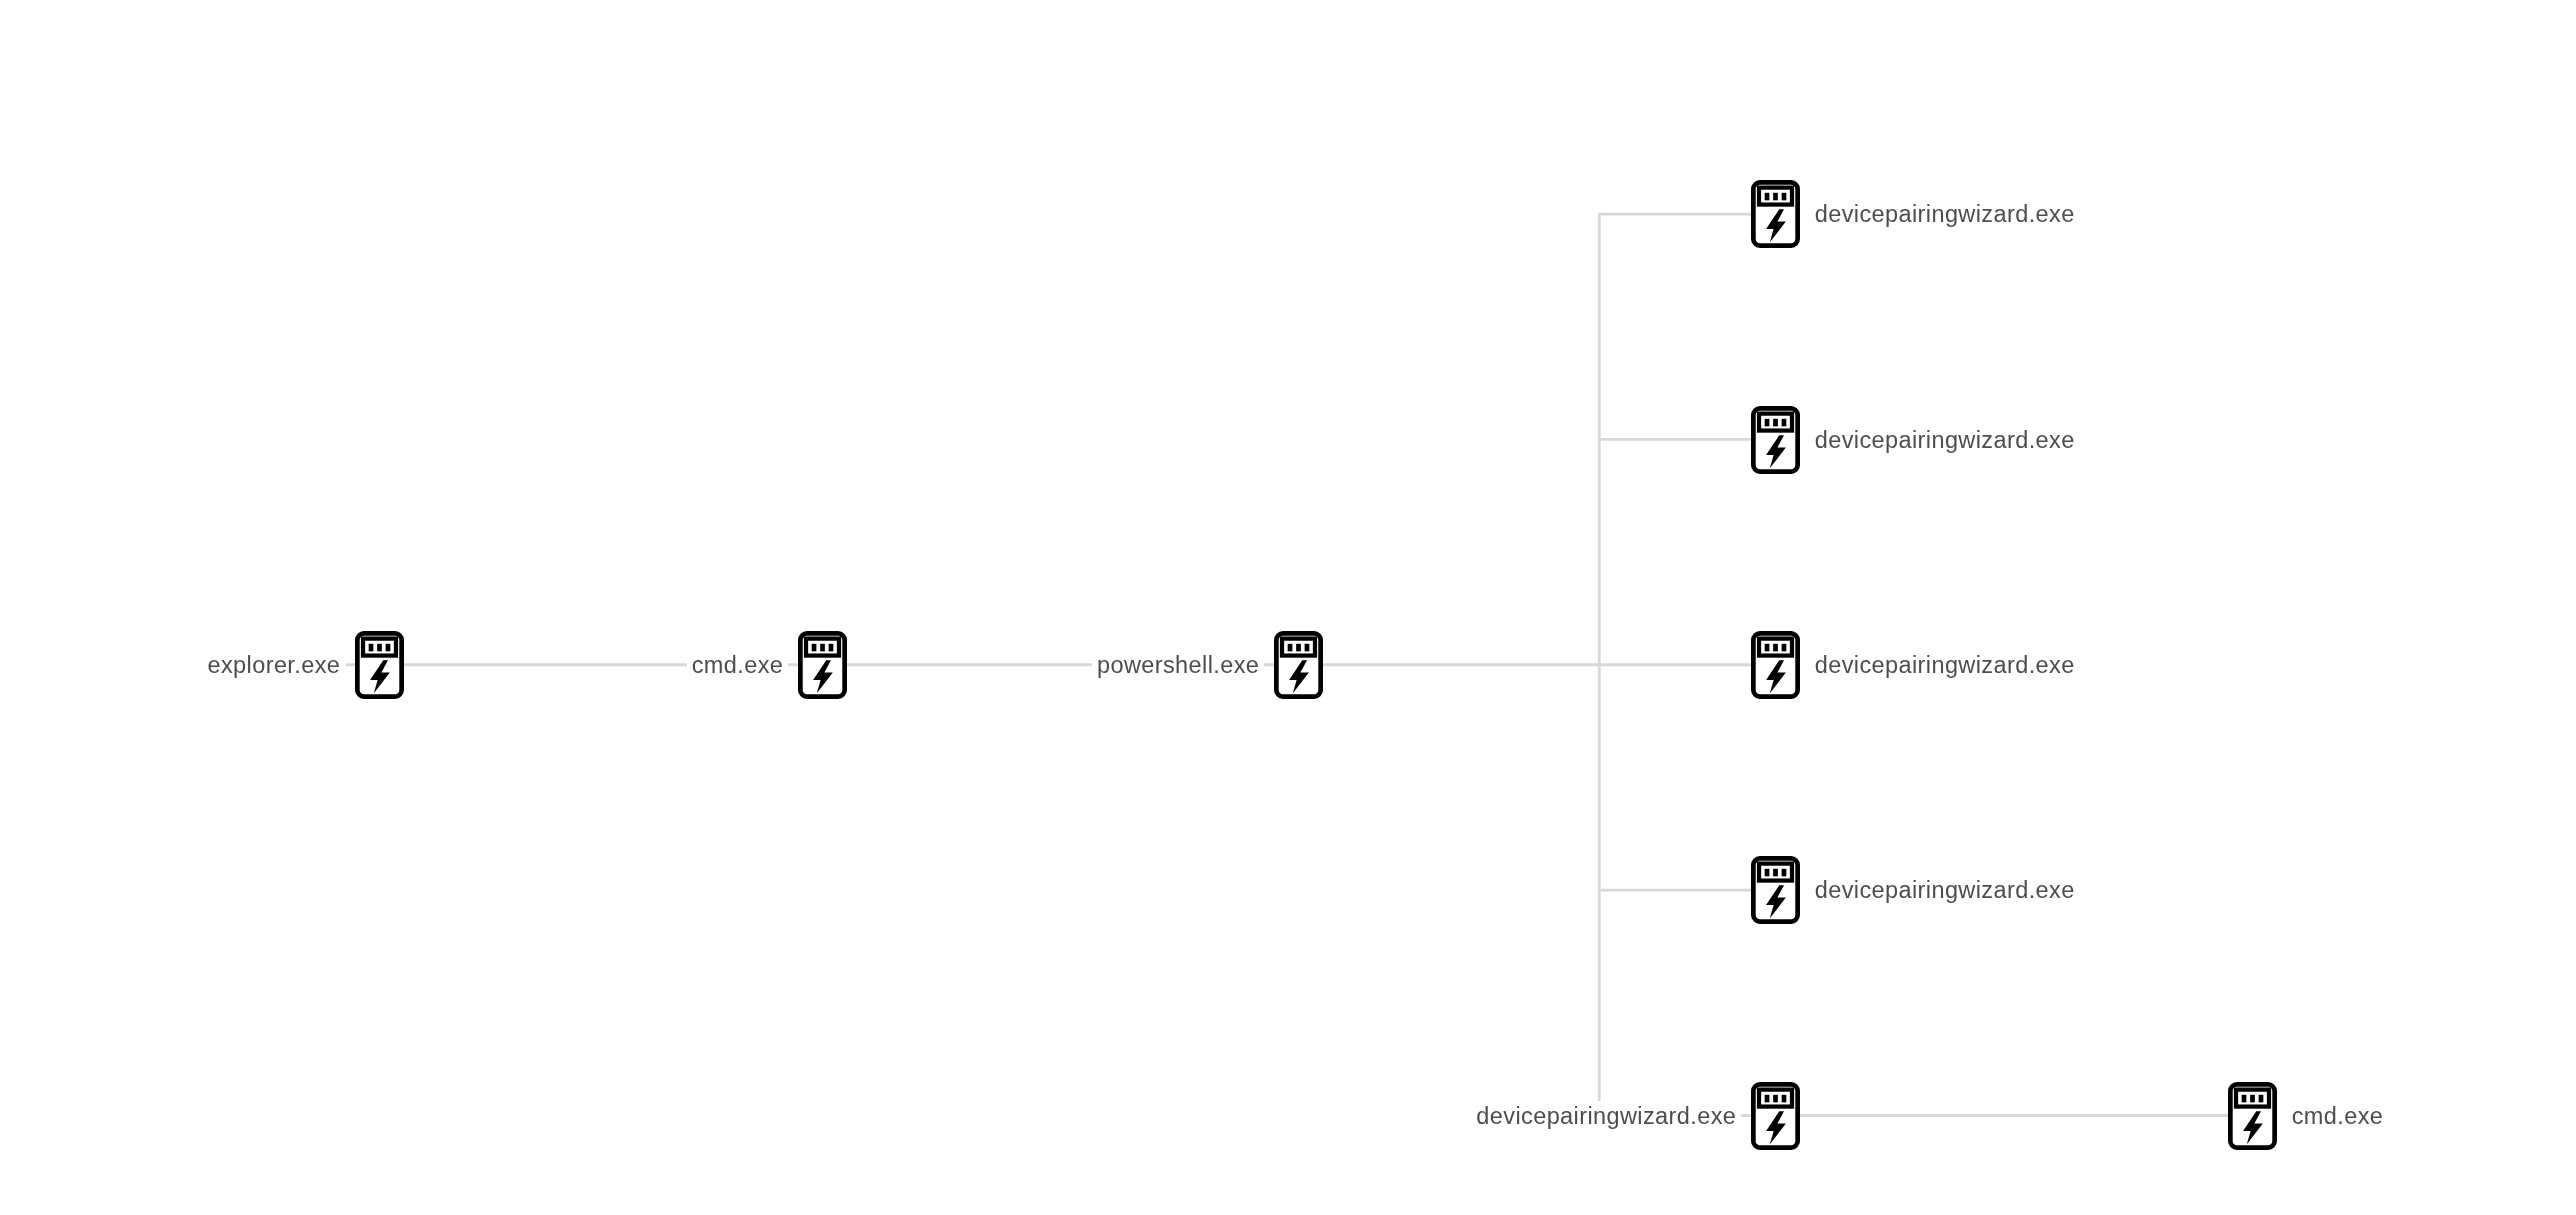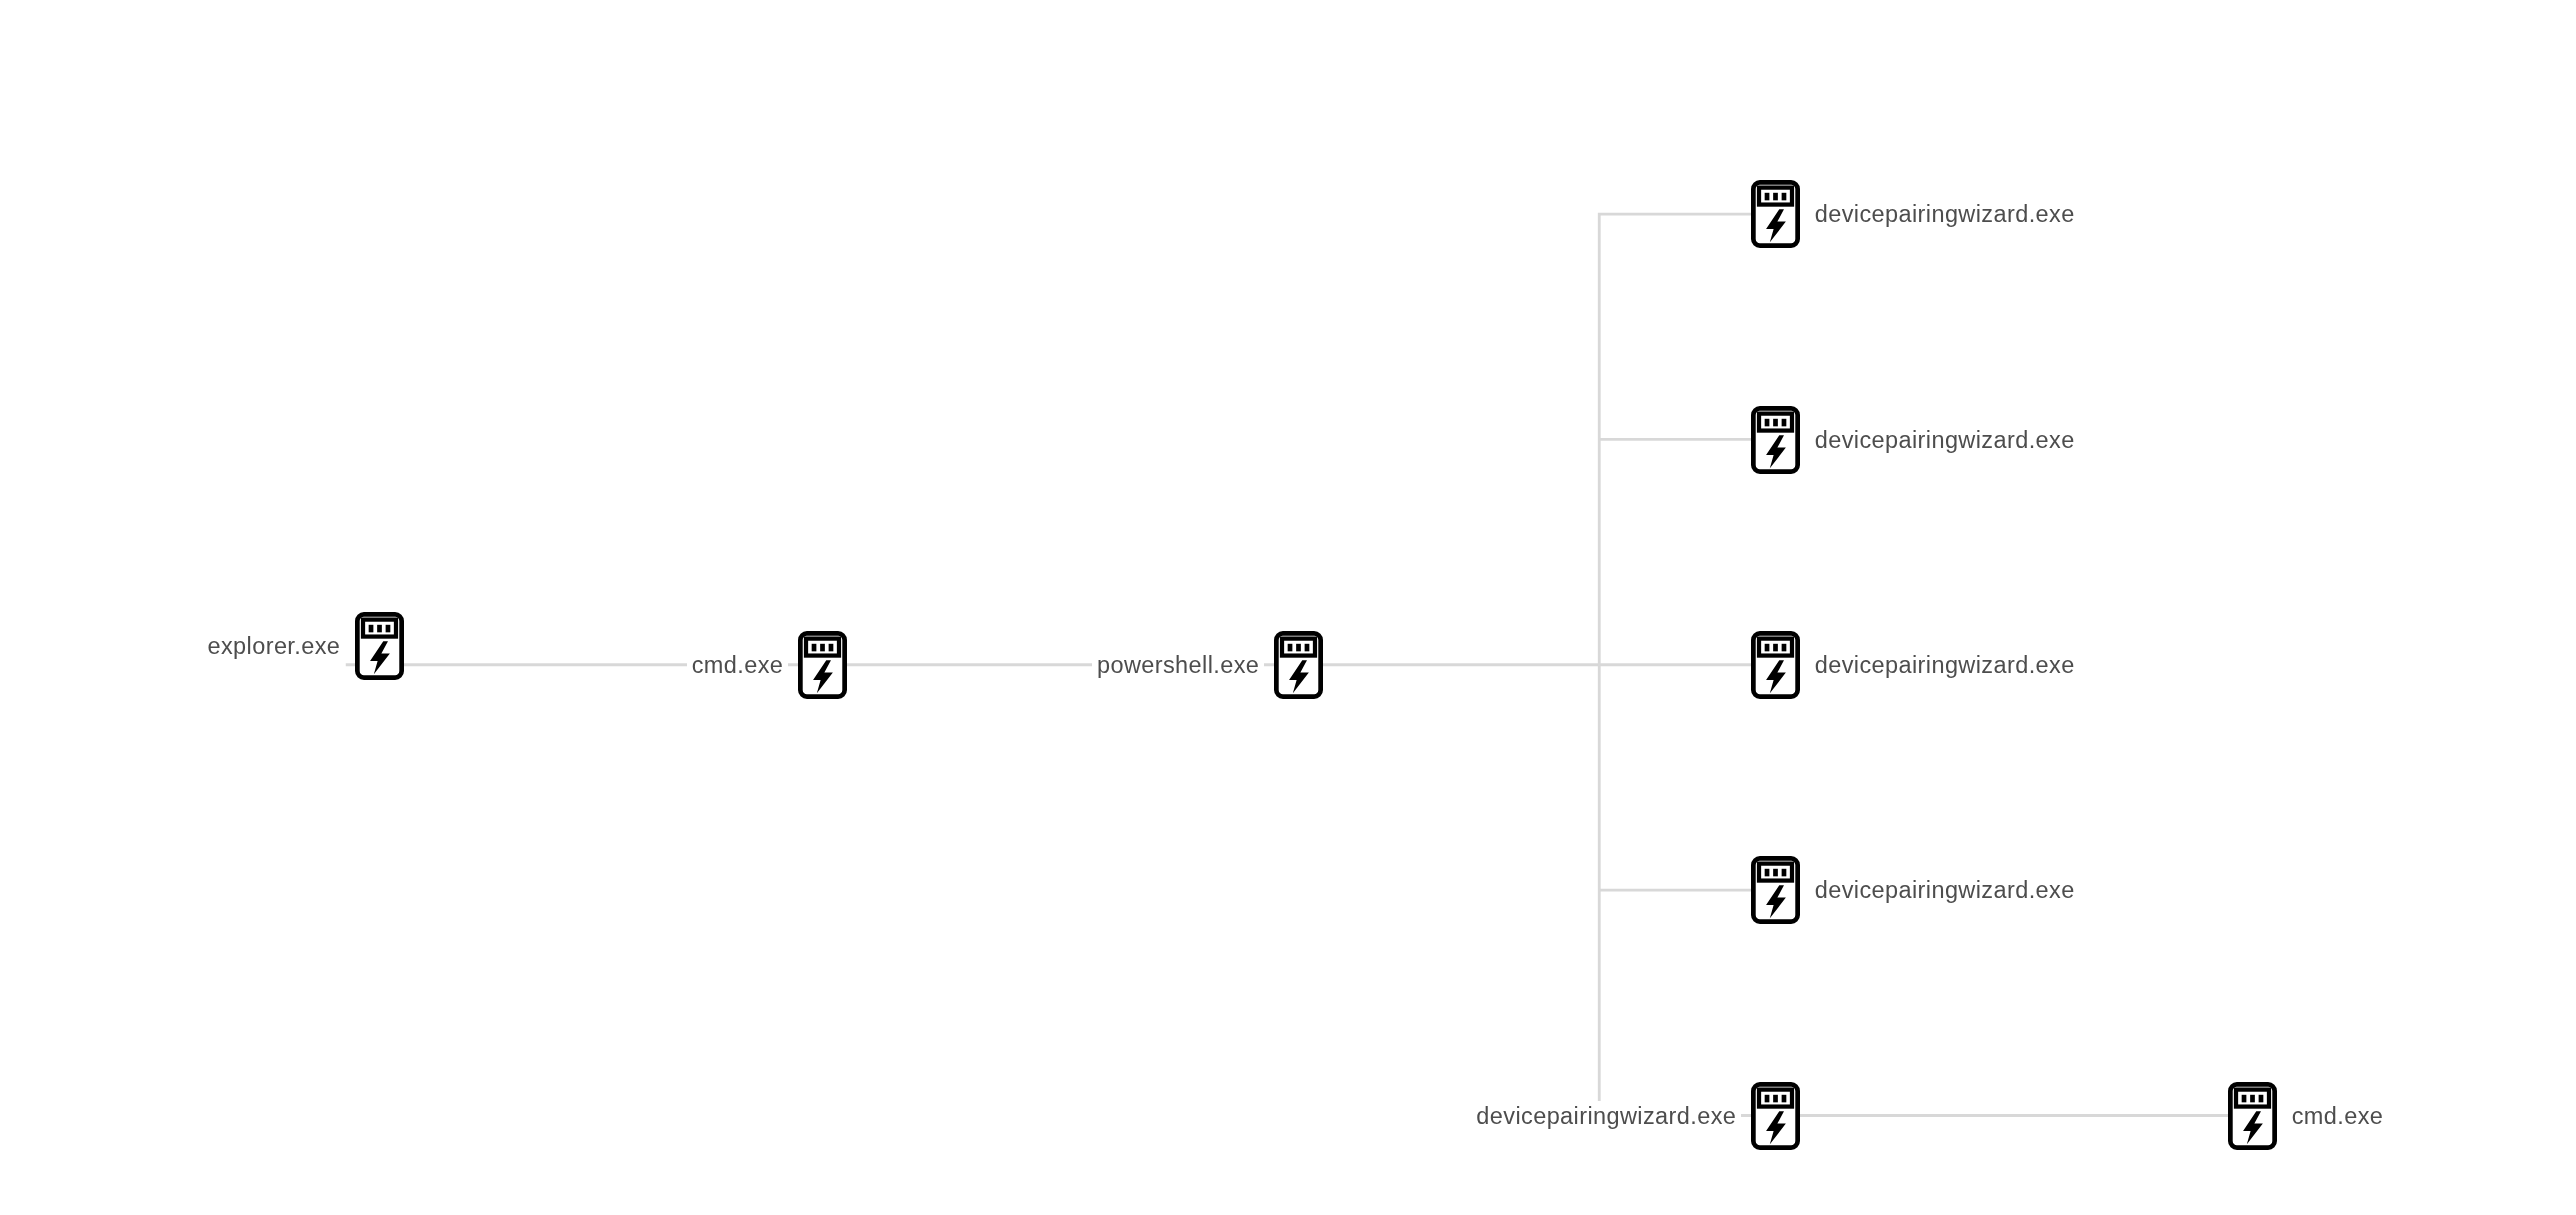--- a/index.html
+++ b/index.html
@@ -74,21 +74,21 @@
   <svg class="edges" viewBox="0 0 2743 1294" width="2576" height="1215">
     <path d="M368 708 H876"></path>
     <path d="M876 708 H1383"></path>
     <path d="M1383 708 H1890"></path>
     <path d="M1890 228 H1703 V1188 H1890"></path>
     <path d="M1703 468 H1890"></path>
     <path d="M1703 948 H1890"></path>
     <path d="M1890 1188 H2398"></path>
   </svg>
 
-  <div class="node" style="left:321px; top:612px;padding-left:34px;">
+  <div class="node" style="left:321px; top:631px;padding-left:34px;">
     <svg class="node-icon" viewBox="0 0 52 72" width="49" height="68">
         <use href="#proc-icon"></use>
       </svg>
     <span class="node-label label-left">explorer.exe</span>
   </div>
 
   <div class="node" style="left:798px; top:631px;">
     <svg class="node-icon" viewBox="0 0 52 72" width="49" height="68">
         <use href="#proc-icon"></use>
       </svg>

